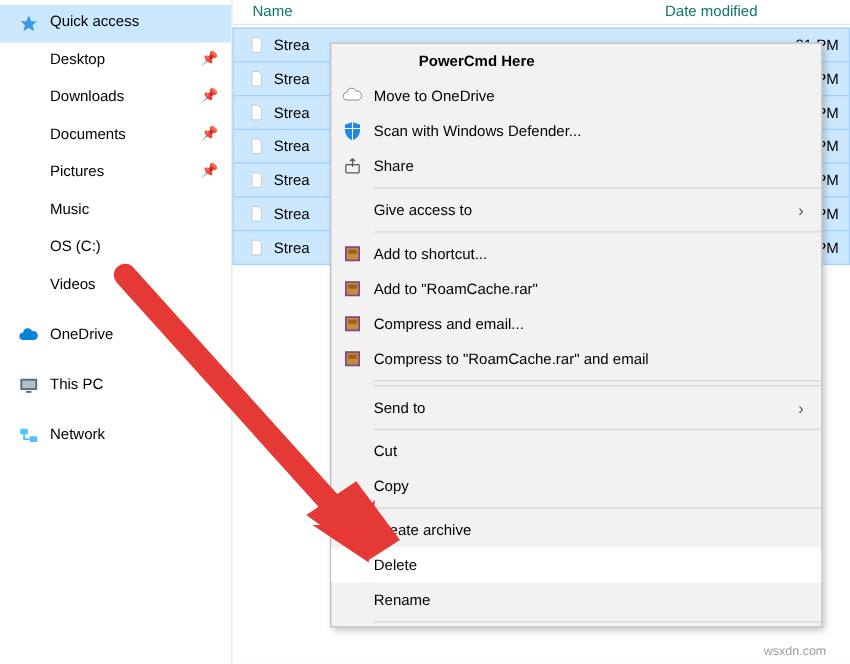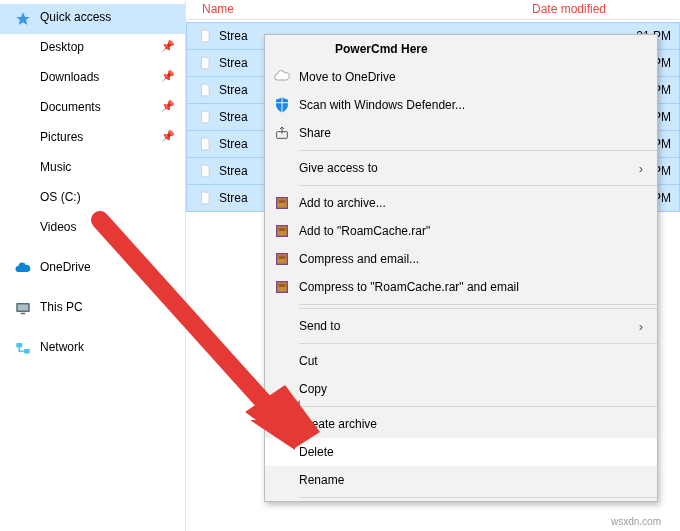--- a/index.html
+++ b/index.html
@@ -34,21 +34,21 @@
   }
   .side-item .icon { width: 18px; height: 18px; display:flex; align-items:center; justify-content:center; }
   .side-item .lbl { flex: 1; }
   .pin { color: #9a9a9a; font-size: 11px; margin-right: 2px; }
   .group-gap { height: 10px; }
   .main { flex: 1; position: relative; }
   .header-row {
     display: flex;
     padding: 2px 8px 3px 16px;
     border-bottom: 1px solid #e5e5e5;
-    color: #ef4444;
+    color: #0f766e;
     font-size: 12px;
   }
   .col-name { flex: 1; }
   .col-date { width: 140px; text-align: left; }
   .filelist { padding-top: 2px; }
   .file-row {
     display: flex;
     align-items: center;
     padding: 5px 8px 5px 10px;
     gap: 6px;
@@ -345,21 +345,21 @@
   </div>
   <div class="sep"></div>
   <div class="row">
     <span class="ic">
         <svg width="16" height="16" viewBox="0 0 24 24">
           <rect x="3" y="3" width="18" height="18" fill="#7e458c"></rect>
           <rect x="5" y="5" width="14" height="14" fill="#c48d3a"></rect>
           <rect x="7" y="7" width="10" height="5" fill="#9b5f1f"></rect>
         </svg>
       </span>
-    <span class="txt">Add to archive...</span>
+    <span class="txt">Add to shortcut...</span>
   </div>
   <div class="row">
     <span class="ic">
         <svg width="16" height="16" viewBox="0 0 24 24">
           <rect x="3" y="3" width="18" height="18" fill="#7e458c"></rect>
           <rect x="5" y="5" width="14" height="14" fill="#c48d3a"></rect>
           <rect x="7" y="7" width="10" height="5" fill="#9b5f1f"></rect>
         </svg>
       </span>
     <span class="txt">Add to "RoamCache.rar"</span>

